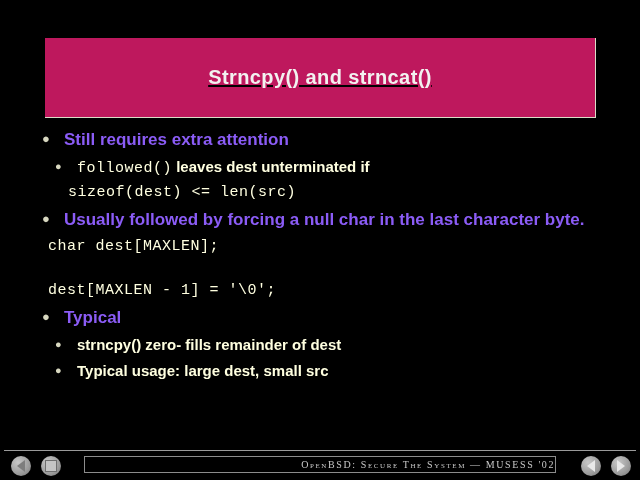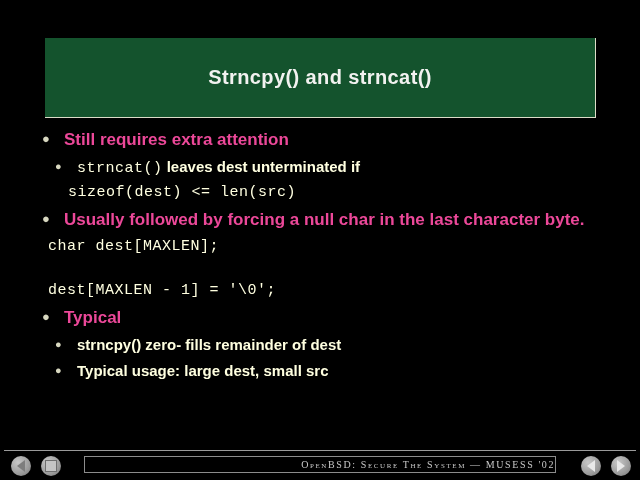--- a/index.html
+++ b/index.html
@@ -21,27 +21,28 @@
     background: #000000;
   }
 
   
   #title-banner {
     position: absolute;
     left: 45px;
     top: 38px;
     width: 551px;
     height: 80px;
-    background: #14532d;
+    background: #be185d;
     border-right: 1px solid #dcdcc8;
     border-bottom: 1px solid #dcdcc8;
     box-sizing: border-box;
     display: flex;
     align-items: center;
     justify-content: center;
+    text-decoration: underline;
   }
   #title-text {
     color: #f2f2f0;
     font-size: 20px;
     font-weight: bold;
     letter-spacing: 0.4px;
     font-family: "Liberation Sans", sans-serif;
     white-space: nowrap;
   }
 
@@ -72,21 +73,21 @@
     width: 22px;
     flex: 0 0 22px;
     text-align: left;
     position: relative;
     top: -2px;
   }
   .lvl1 .txt {
     font-size: 17px;
     font-weight: bold;
     font-family: "Liberation Sans", sans-serif;
-    color: #ec4899;
+    color: #8b5cf6;
   }
   
   .lvl2 {
     margin-left: 55px;
     height: 26px;
   }
   .lvl2 .bullet {
     width: 22px;
     flex: 0 0 22px;
     font-size: 11px;
@@ -209,21 +210,21 @@
 
   <div id="body-area">
 
     <div class="row lvl1">
       <span class="bullet">●</span>
       <span class="txt">Still requires extra attention</span>
     </div>
 
     <div class="row lvl2">
       <span class="bullet">●</span>
-      <span class="txt"><span class="mono">strncat()</span><span> leaves dest unterminated if</span></span>
+      <span class="txt"><span class="mono">followed()</span><span> leaves dest unterminated if</span></span>
     </div>
 
     <div class="code indent-a">sizeof(dest) &lt;= len(src)</div>
 
     <div class="row lvl1">
       <span class="bullet">●</span>
       <span class="txt">Usually followed by forcing a null char in the last character byte.</span>
     </div>
 
     <div class="code indent-b">char dest[MAXLEN];</div>

